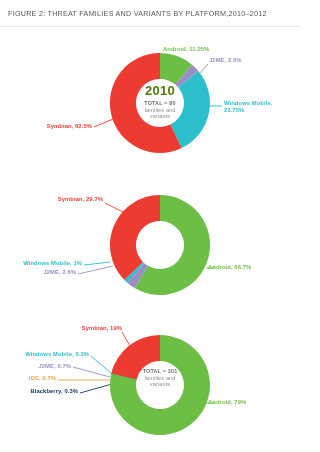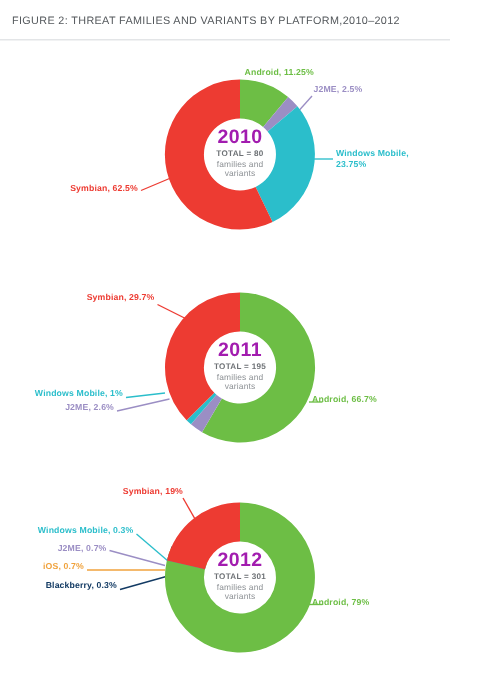--- a/index.html
+++ b/index.html
@@ -32,21 +32,21 @@
   }
   .donut-svg{display:block;}
 
   .center-label{
     position:absolute;
     left:0;right:0;
     text-align:center;
     pointer-events:none;
   }
   .center-year{
-    font-size:13px;font-weight:bold;color:#a21caf;
+    font-size:13px;font-weight:bold;color:#4d7c0f;
     letter-spacing:0.3px;line-height:14px;
   }
   .center-total{
     font-size:5.4px;font-weight:bold;color:#6d7175;
     line-height:6.6px;letter-spacing:0.2px;margin-top:2px;
   }
   .center-sub{
     font-size:5.6px;color:#8d9195;line-height:6.6px;letter-spacing:0.1px;
   }
 
@@ -134,26 +134,20 @@
 
         <path fill="#6DBE45" d="M 0 -50 A 50 50 0 1 1 -25.3 43.1 L -12.1 20.7 A 24 24 0 1 0 0 -24 Z"></path>
 
         <path fill="#9B8EC4" d="M -25.3 43.1 A 50 50 0 0 1 -32.7 37.8 L -15.7 18.2 A 24 24 0 0 0 -12.1 20.7 Z"></path>
 
         <path fill="#2BBECB" d="M -32.7 37.8 A 50 50 0 0 1 -35.6 35.1 L -17.1 16.9 A 24 24 0 0 0 -15.7 18.2 Z"></path>
 
         <path fill="#ED3B32" d="M -35.6 35.1 A 50 50 0 0 1 0 -50 L 0 -24 A 24 24 0 0 0 -17.1 16.9 Z"></path>
       </g>
     </svg>
-    <div class="center-label" style="top:50px;">
-      <div class="center-year">2011</div>
-      <div class="center-total">TOTAL = 195</div>
-      <div class="center-sub">families and</div>
-      <div class="center-sub">variants</div>
-    </div>
   </div>
 
   <div class="callout left" style="left:23px;top:20px;width:80px;color:#ED3B32;">Symbian, 29.7%</div>
 
   <div class="callout left" style="left:0px;top:84px;width:82px;color:#2BBECB;">Windows Mobile, 1%</div>
 
   <div class="callout left" style="left:10px;top:93px;width:66px;color:#9B8EC4;">J2ME, 2.6%</div>
 
   <div class="callout right" style="left:208px;top:88px;color:#6DBE45;">Android, 66.7%</div>
 </div>
@@ -186,21 +180,20 @@
         <path fill="#F0A23C" d="M -46.1 -19.4 A 50 50 0 0 1 -47.3 -16.2 L -22.7 -7.8 A 24 24 0 0 0 -22.1 -9.3 Z"></path>
 
         <path fill="#9B8EC4" d="M -47.3 -16.2 A 50 50 0 0 1 -48.3 -12.9 L -23.2 -6.2 A 24 24 0 0 0 -22.7 -7.8 Z"></path>
 
         <path fill="#2BBECB" d="M -48.3 -12.9 A 50 50 0 0 1 -48.7 -11.4 L -23.4 -5.5 A 24 24 0 0 0 -23.2 -6.2 Z"></path>
 
         <path fill="#ED3B32" d="M -48.7 -11.4 A 50 50 0 0 1 0 -50 L 0 -24 A 24 24 0 0 0 -23.4 -5.5 Z"></path>
       </g>
     </svg>
     <div class="center-label" style="top:50px;">
-      <div class="center-year">2012</div>
       <div class="center-total">TOTAL = 301</div>
       <div class="center-sub">families and</div>
       <div class="center-sub">variants</div>
     </div>
   </div>
 
   <div class="callout left" style="left:48px;top:9px;width:74px;color:#ED3B32;">Symbian, 19%</div>
 
   <div class="callout left" style="left:0px;top:35px;width:89px;color:#2BBECB;">Windows Mobile, 0.3%</div>
 

